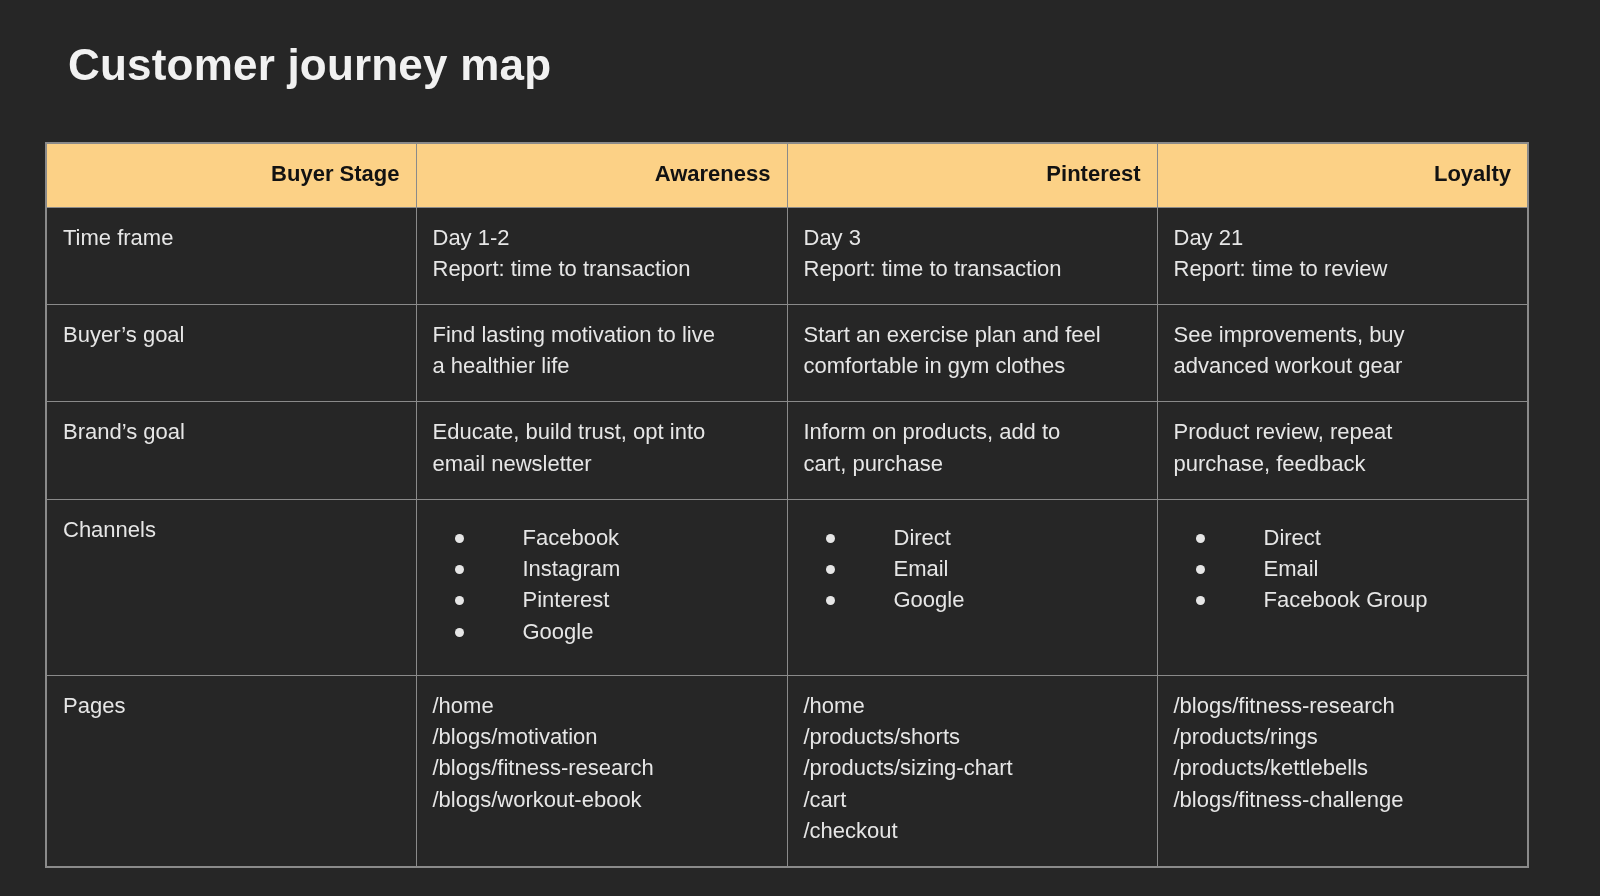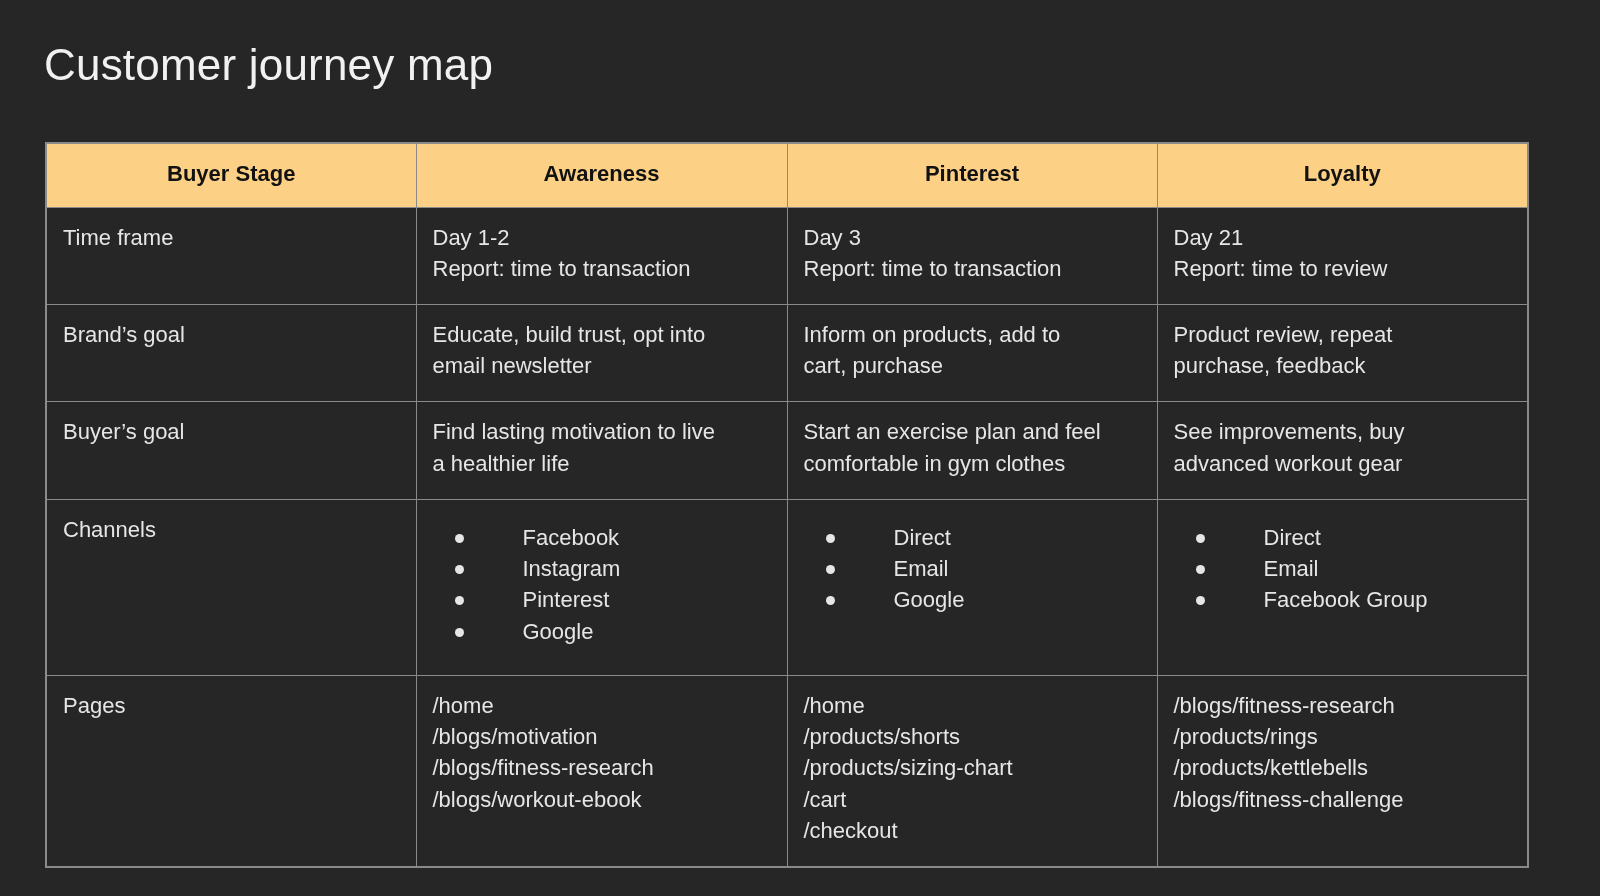--- a/index.html
+++ b/index.html
@@ -16,24 +16,24 @@
   }
   .page {
     position: relative;
     width: 1600px;
     height: 896px;
     background: #262626;
     box-sizing: border-box;
   }
   .page-title {
     position: absolute;
-    left: 44px;
+    left: 68px;
     top: 40px;
     font-size: 44px;
-    font-weight: 400;
+    font-weight: 700;
     letter-spacing: 0.2px;
     color: #f1f1f1;
     white-space: nowrap;
   }
   .journey-table {
     position: absolute;
     left: 45px;
     top: 142px;
     width: 1482px;
     border-collapse: collapse;
@@ -49,21 +49,21 @@
   .journey-table td {
     border: 1px solid #8a8a8a;
     vertical-align: top;
     box-sizing: border-box;
   }
   .journey-table thead th {
     background: #FCD186;
     color: #121212;
     font-size: 22px;
     font-weight: bold;
-    text-align: center;
+    text-align: right;
     padding: 14px 16px 16px 16px;
     height: 64px;
     vertical-align: middle;
     border-color: #8a8a8a;
   }
   .journey-table tbody td {
     background: #262626;
     color: #e6e6e6;
     font-size: 22px;
     font-weight: 400;
@@ -144,59 +144,59 @@
         </td>
         <td class="r-timeframe">
           <div class="cell-lines">
             <div>Day 21</div>
             <div>Report: time to review</div>
           </div>
         </td>
       </tr>
 
       <tr>
+        <td class="r-buyergoal row-label">Buyer’s goal</td>
+        <td class="r-buyergoal">
+          <div class="cell-lines">
+            <div>Find lasting motivation to live</div>
+            <div>a healthier life</div>
+          </div>
+        </td>
+        <td class="r-buyergoal">
+          <div class="cell-lines">
+            <div>Start an exercise plan and feel</div>
+            <div>comfortable in gym clothes</div>
+          </div>
+        </td>
+        <td class="r-buyergoal">
+          <div class="cell-lines">
+            <div>See improvements, buy</div>
+            <div>advanced workout gear</div>
+          </div>
+        </td>
+      </tr>
+
+      <tr>
         <td class="r-brandgoal row-label">Brand’s goal</td>
         <td class="r-brandgoal">
           <div class="cell-lines">
             <div>Educate, build trust, opt into</div>
             <div>email newsletter</div>
           </div>
         </td>
         <td class="r-brandgoal">
           <div class="cell-lines">
             <div>Inform on products, add to</div>
             <div>cart, purchase</div>
           </div>
         </td>
         <td class="r-brandgoal">
           <div class="cell-lines">
             <div>Product review, repeat</div>
             <div>purchase, feedback</div>
-          </div>
-        </td>
-      </tr>
-
-      <tr>
-        <td class="r-buyergoal row-label">Buyer’s goal</td>
-        <td class="r-buyergoal">
-          <div class="cell-lines">
-            <div>Find lasting motivation to live</div>
-            <div>a healthier life</div>
-          </div>
-        </td>
-        <td class="r-buyergoal">
-          <div class="cell-lines">
-            <div>Start an exercise plan and feel</div>
-            <div>comfortable in gym clothes</div>
-          </div>
-        </td>
-        <td class="r-buyergoal">
-          <div class="cell-lines">
-            <div>See improvements, buy</div>
-            <div>advanced workout gear</div>
           </div>
         </td>
       </tr>
 
       <tr>
         <td class="r-channels row-label">Channels</td>
         <td class="r-channels">
           <ul class="bullets">
             <li><span class="dot"></span><span>Facebook</span></li>
             <li><span class="dot"></span><span>Instagram</span></li>

